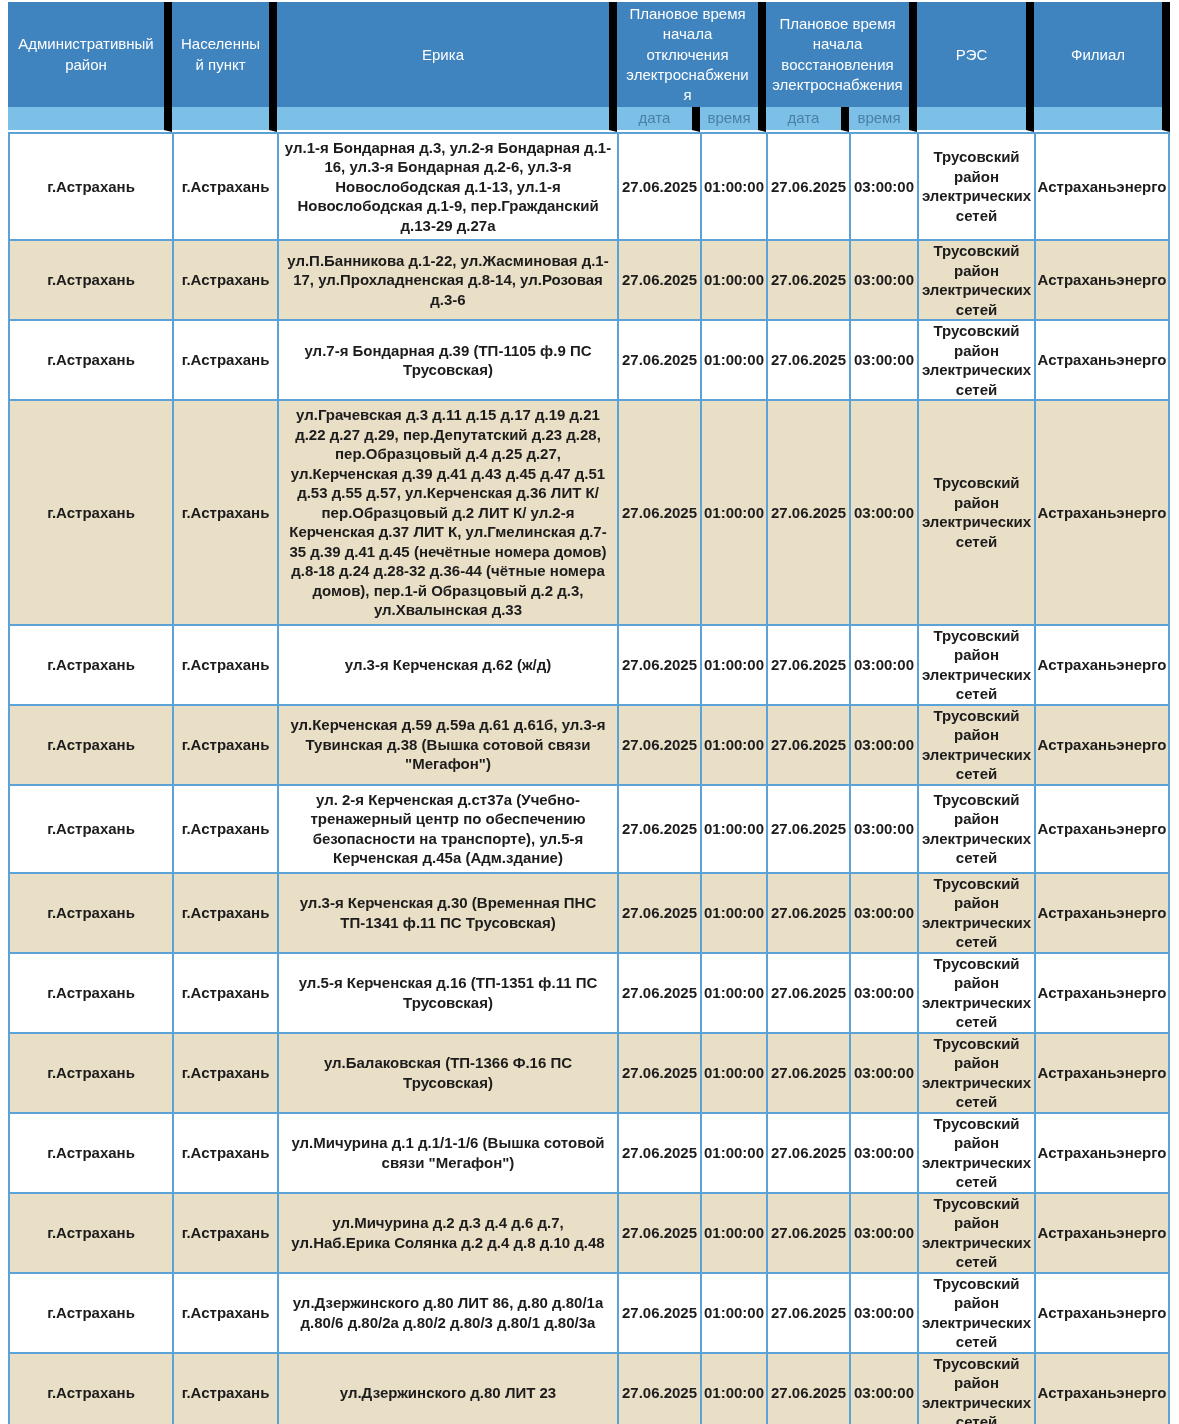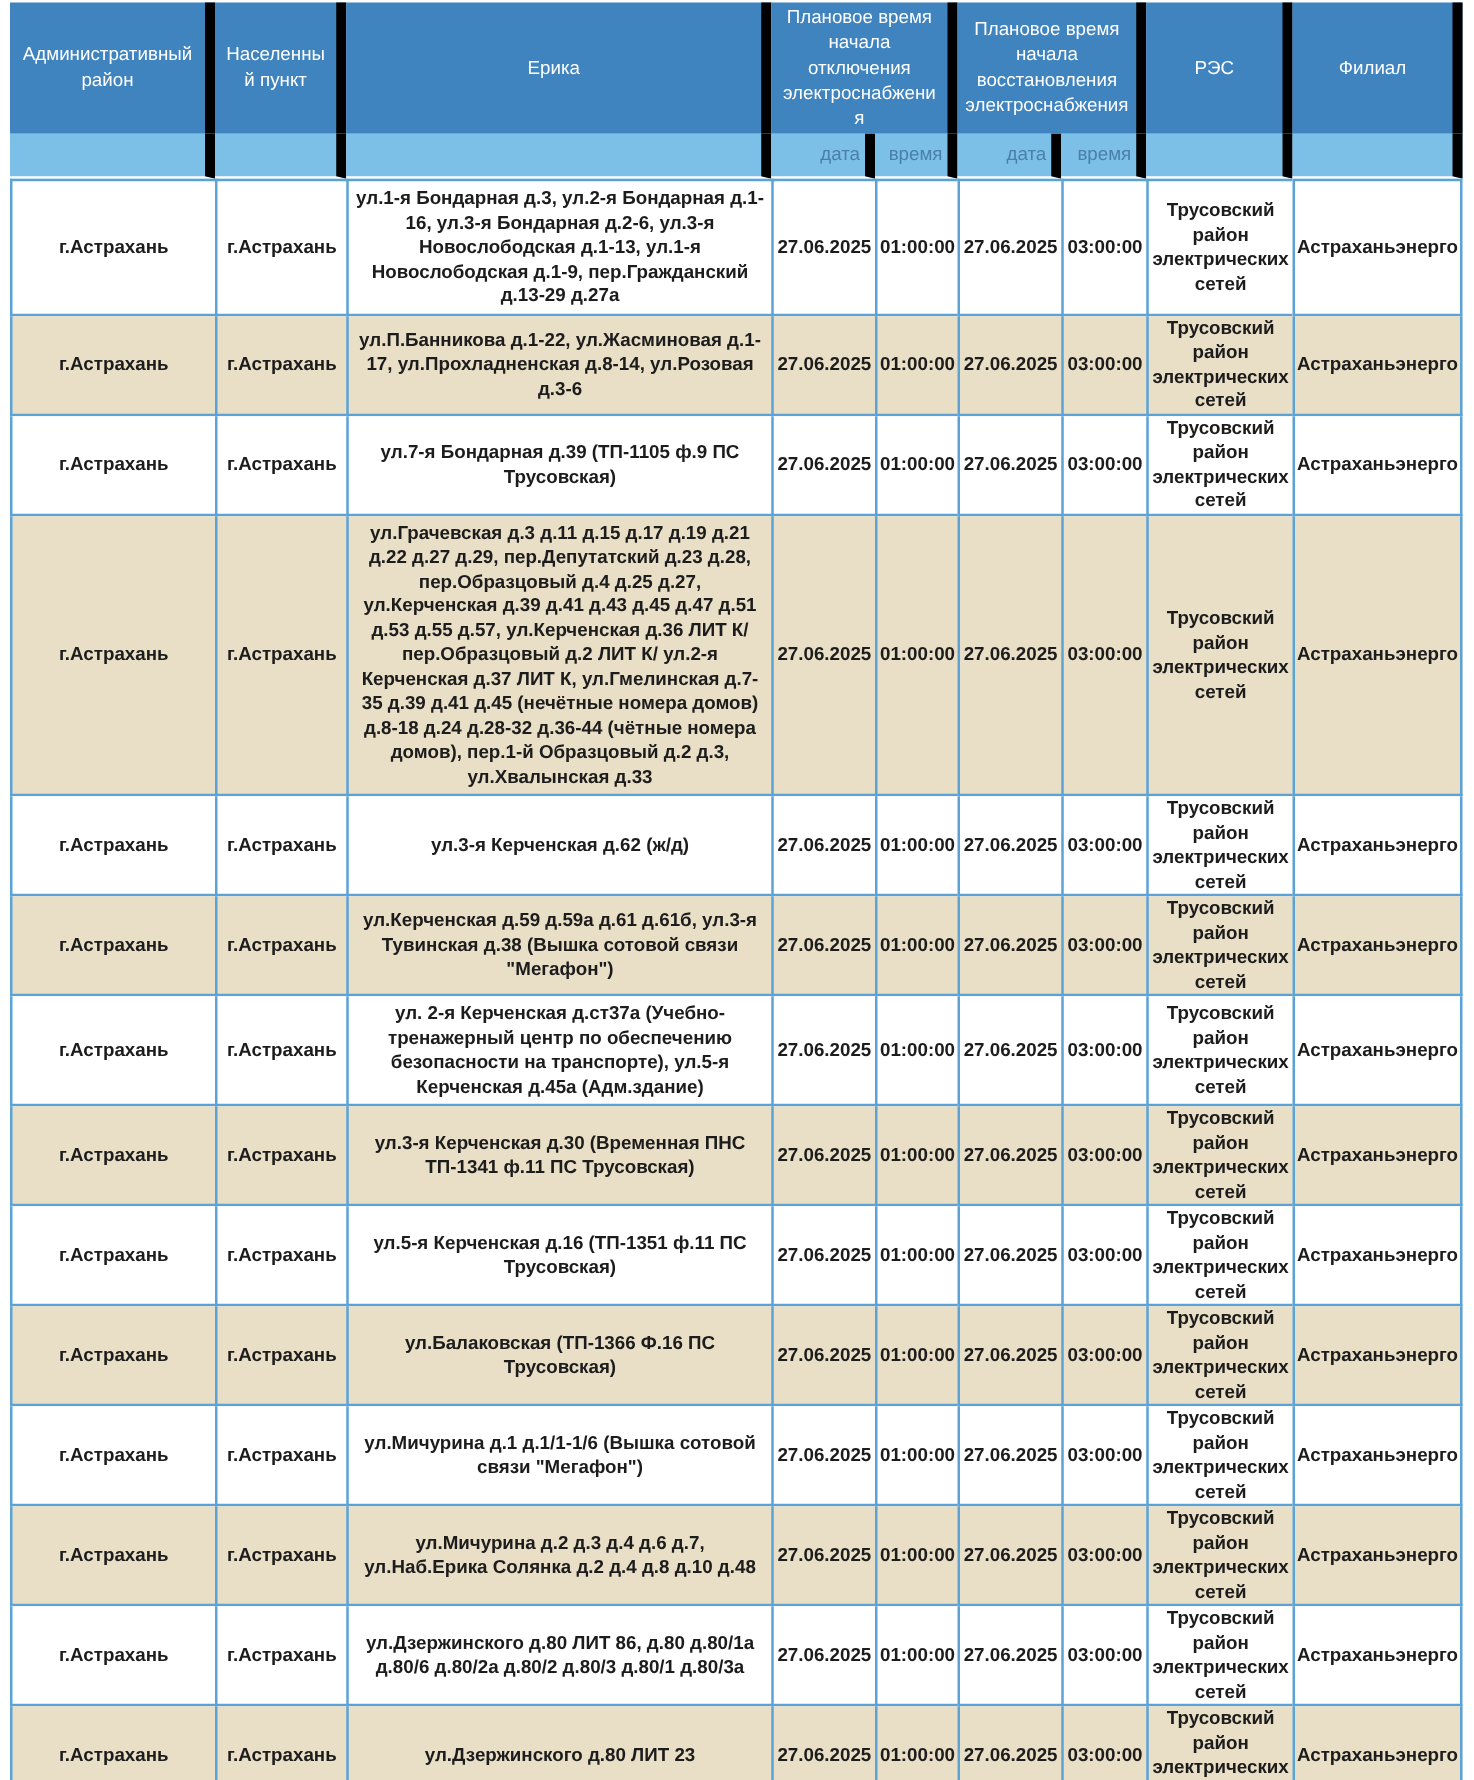--- a/index.html
+++ b/index.html
@@ -31,25 +31,24 @@
     vertical-align: middle;
     padding: 2px 6px;
     border-right: 8px solid #000000;
     box-sizing: border-box;
     overflow-wrap: break-word;
   }
   tr.h1 th { height: 84px; }
   tr.h2 th {
     background: #7cc0e8;
     color: #4a7fa8;
-    height: 36px;
+    height: 24px;
     font-size: 15px;
     padding: 1px 4px;
     border-bottom: 2px solid #ffffff;
-    text-align: right;
   }
   
   tbody td {
     background: #ffffff;
     border-left: 2px solid #5ba3d6;
     border-bottom: 2px solid #5ba3d6;
     font-size: 15px;
     font-weight: 700;
     color: #1c1c1c;
     text-align: center;

